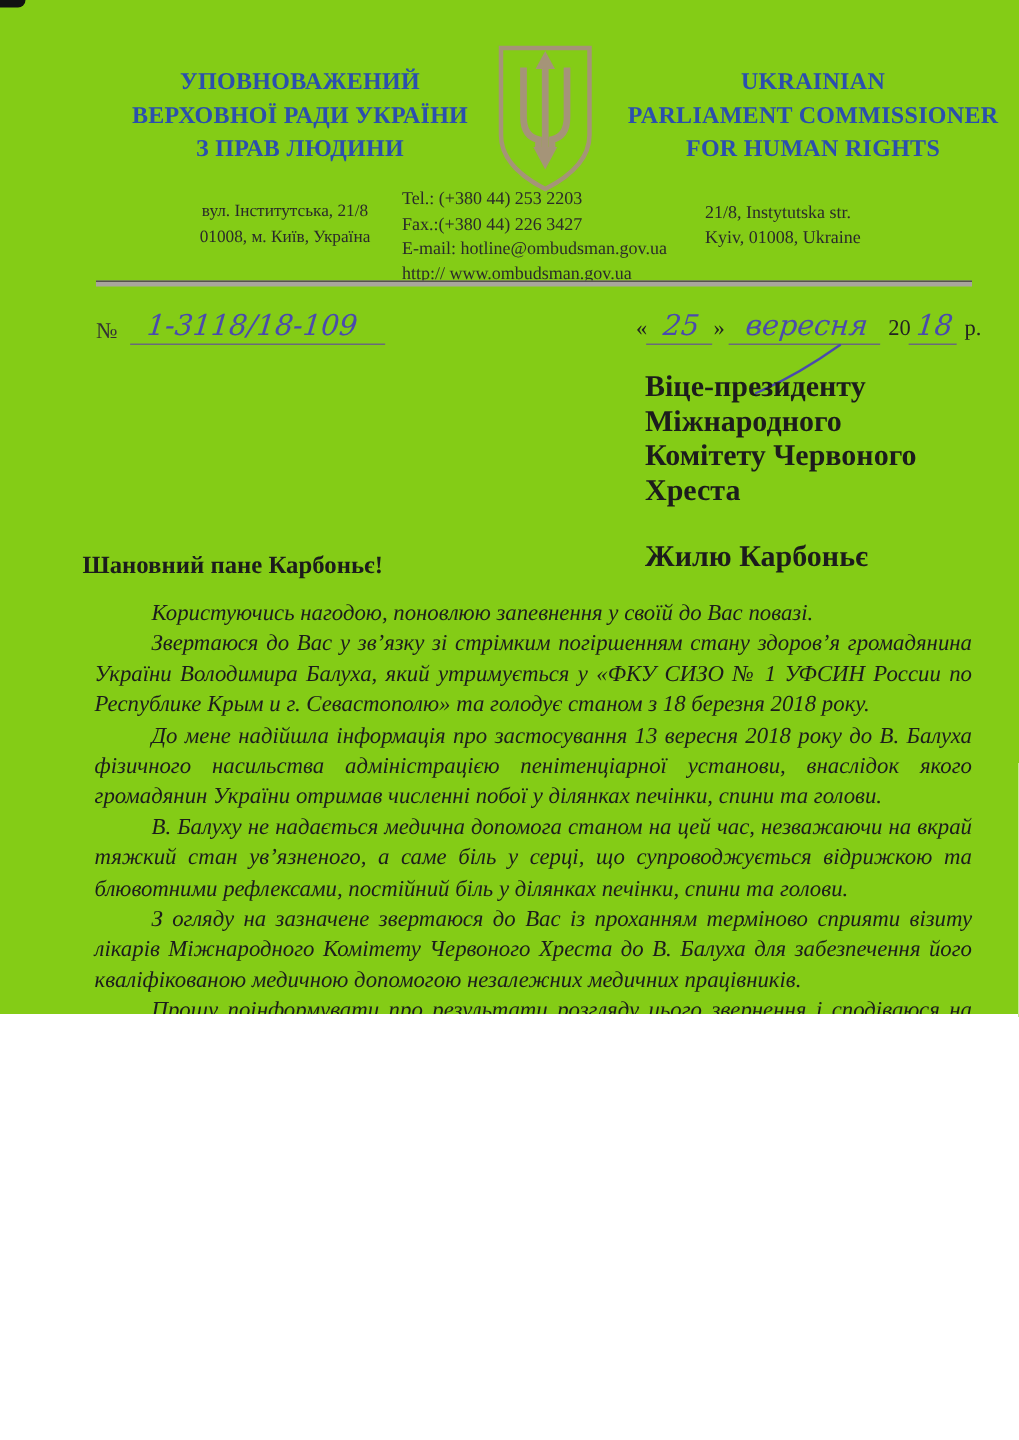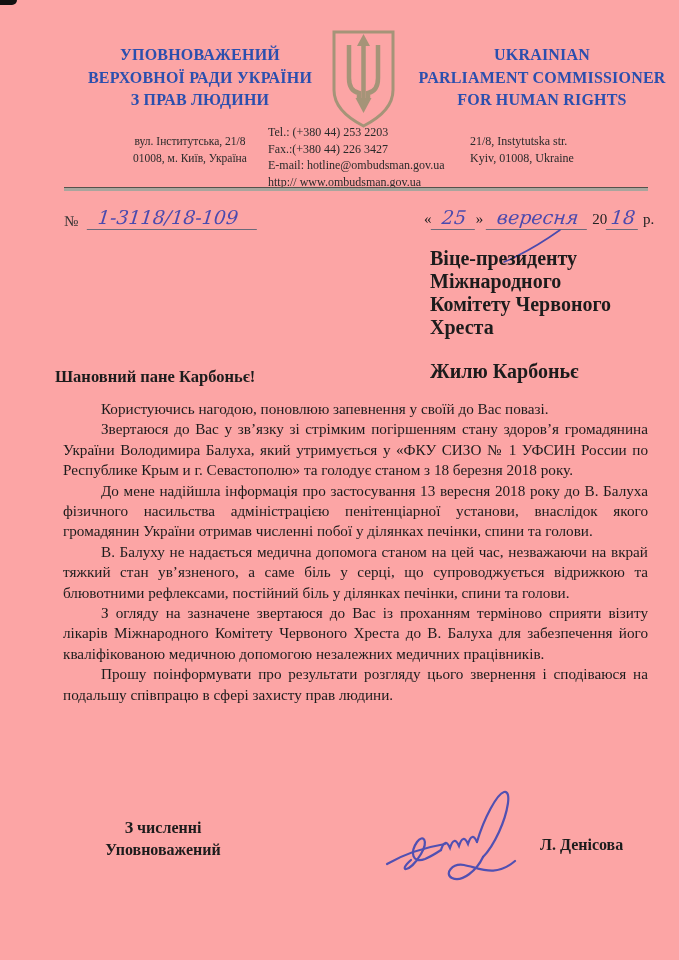--- a/index.html
+++ b/index.html
@@ -1,18 +1,18 @@
 <!DOCTYPE html>
 <html><head>
 <meta charset="utf-8">
 <style>
   html,body { margin:0; padding:0; background:#ffffff; }
   .page {
-    position:relative; width:679px; height:960px;
-    background:#fca5a5; overflow:hidden;
+    position:relative; width:679px; height:676px;
+    background:#84cc16; overflow:hidden;
     font-family:"Liberation Serif", serif; color:#1c1c1c;
   }
   .corner-artifact{ position:absolute; top:0; left:0; width:17px; height:5px;
     background:#121212; border-bottom-right-radius:5px; }
 
   
   .title-uk, .title-en {
     position:absolute; top:44px; width:260px; text-align:center;
     color:#2b4fae; font-weight:bold; font-size:16px; line-height:22.5px;
     letter-spacing:.2px;
@@ -44,21 +44,21 @@
   
   .recipient{ position:absolute; left:430px; top:247px; font-weight:bold;
     font-size:20px; line-height:23px; }
   .recipient .name{ margin-top:21px; }
 
   
   .salutation{ position:absolute; left:55px; top:367px; width:584px; text-align:left;
     font-weight:bold; font-size:16.5px; }
   .body-text{ position:absolute; left:63px; top:399px; width:585px;
     font-size:15.2px; line-height:20.4px; text-align:justify; }
-  .body-text p{ margin:0; text-indent:38px; }
+  .body-text p{ margin:0; text-indent:38px;font-style:italic; }
 
   
   .closing-left{ position:absolute; left:93px; top:817px; width:140px; text-align:center;
     font-weight:bold; font-size:16px; line-height:22px; }
   .signature{ position:absolute; left:383px; top:788px; width:172px; height:112px; }
   .signer-name{ position:absolute; left:540px; top:836px; font-weight:bold; font-size:16px; }
 </style>
 </head>
 <body>
 

